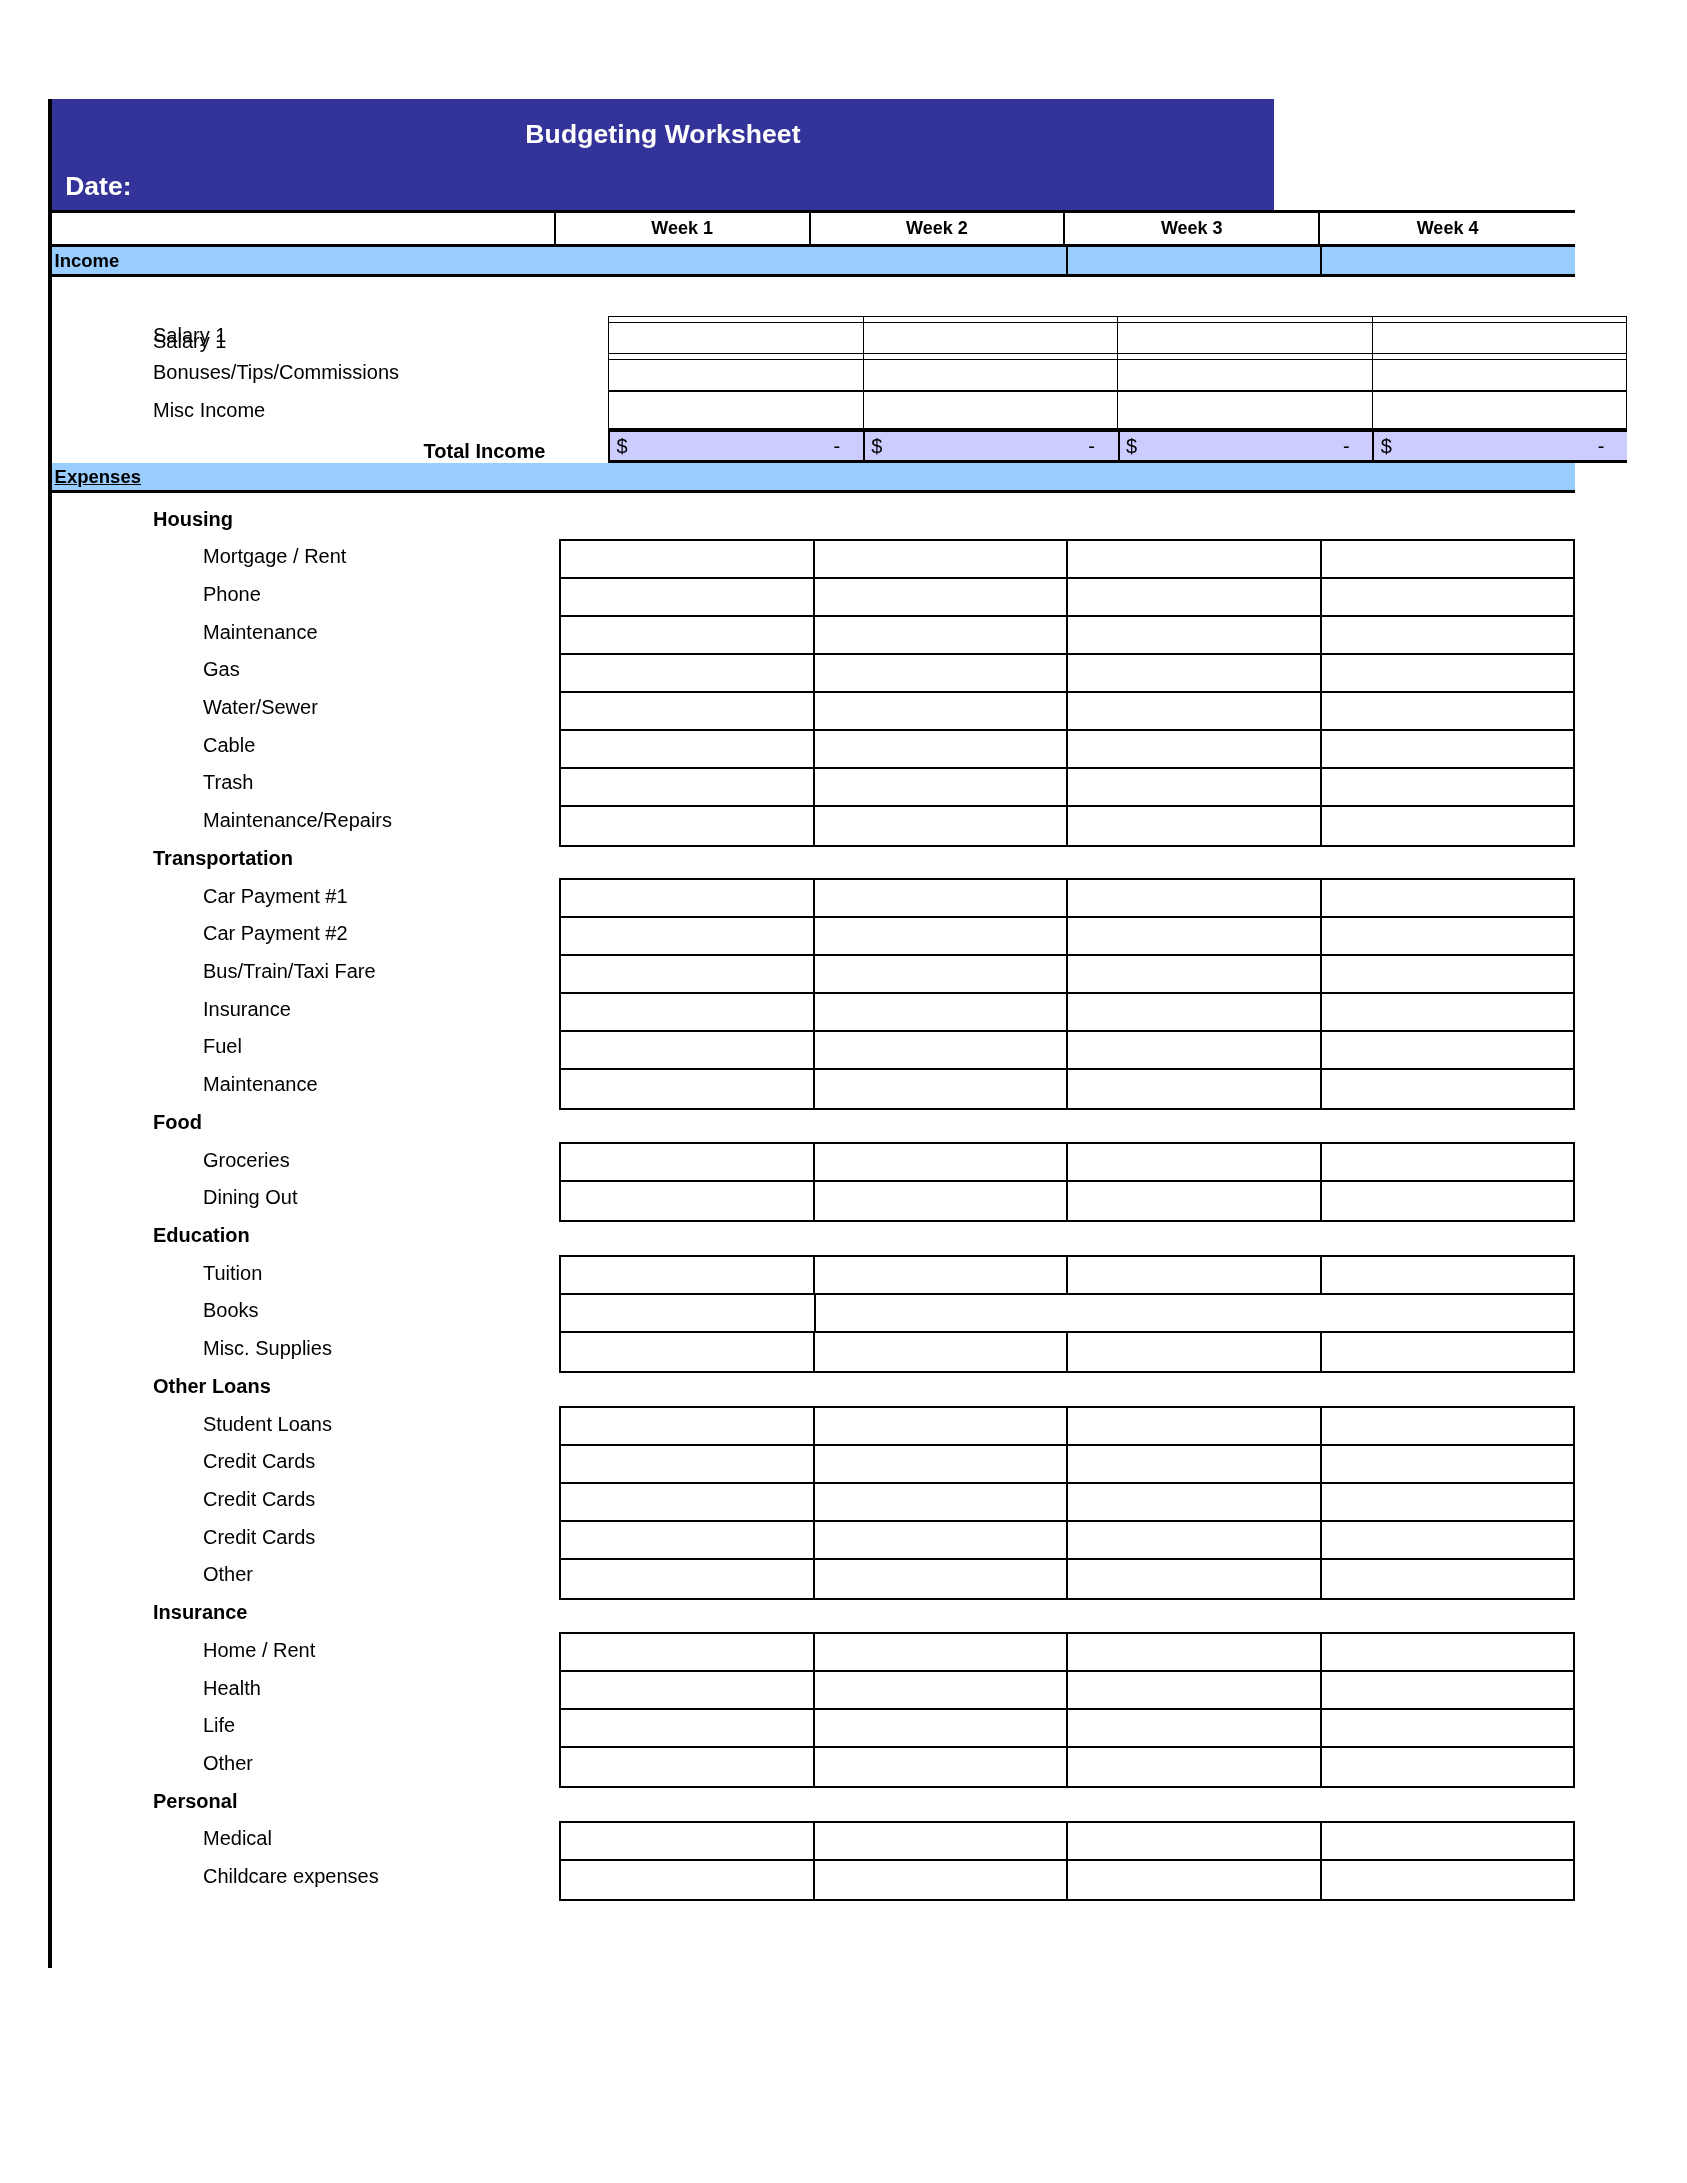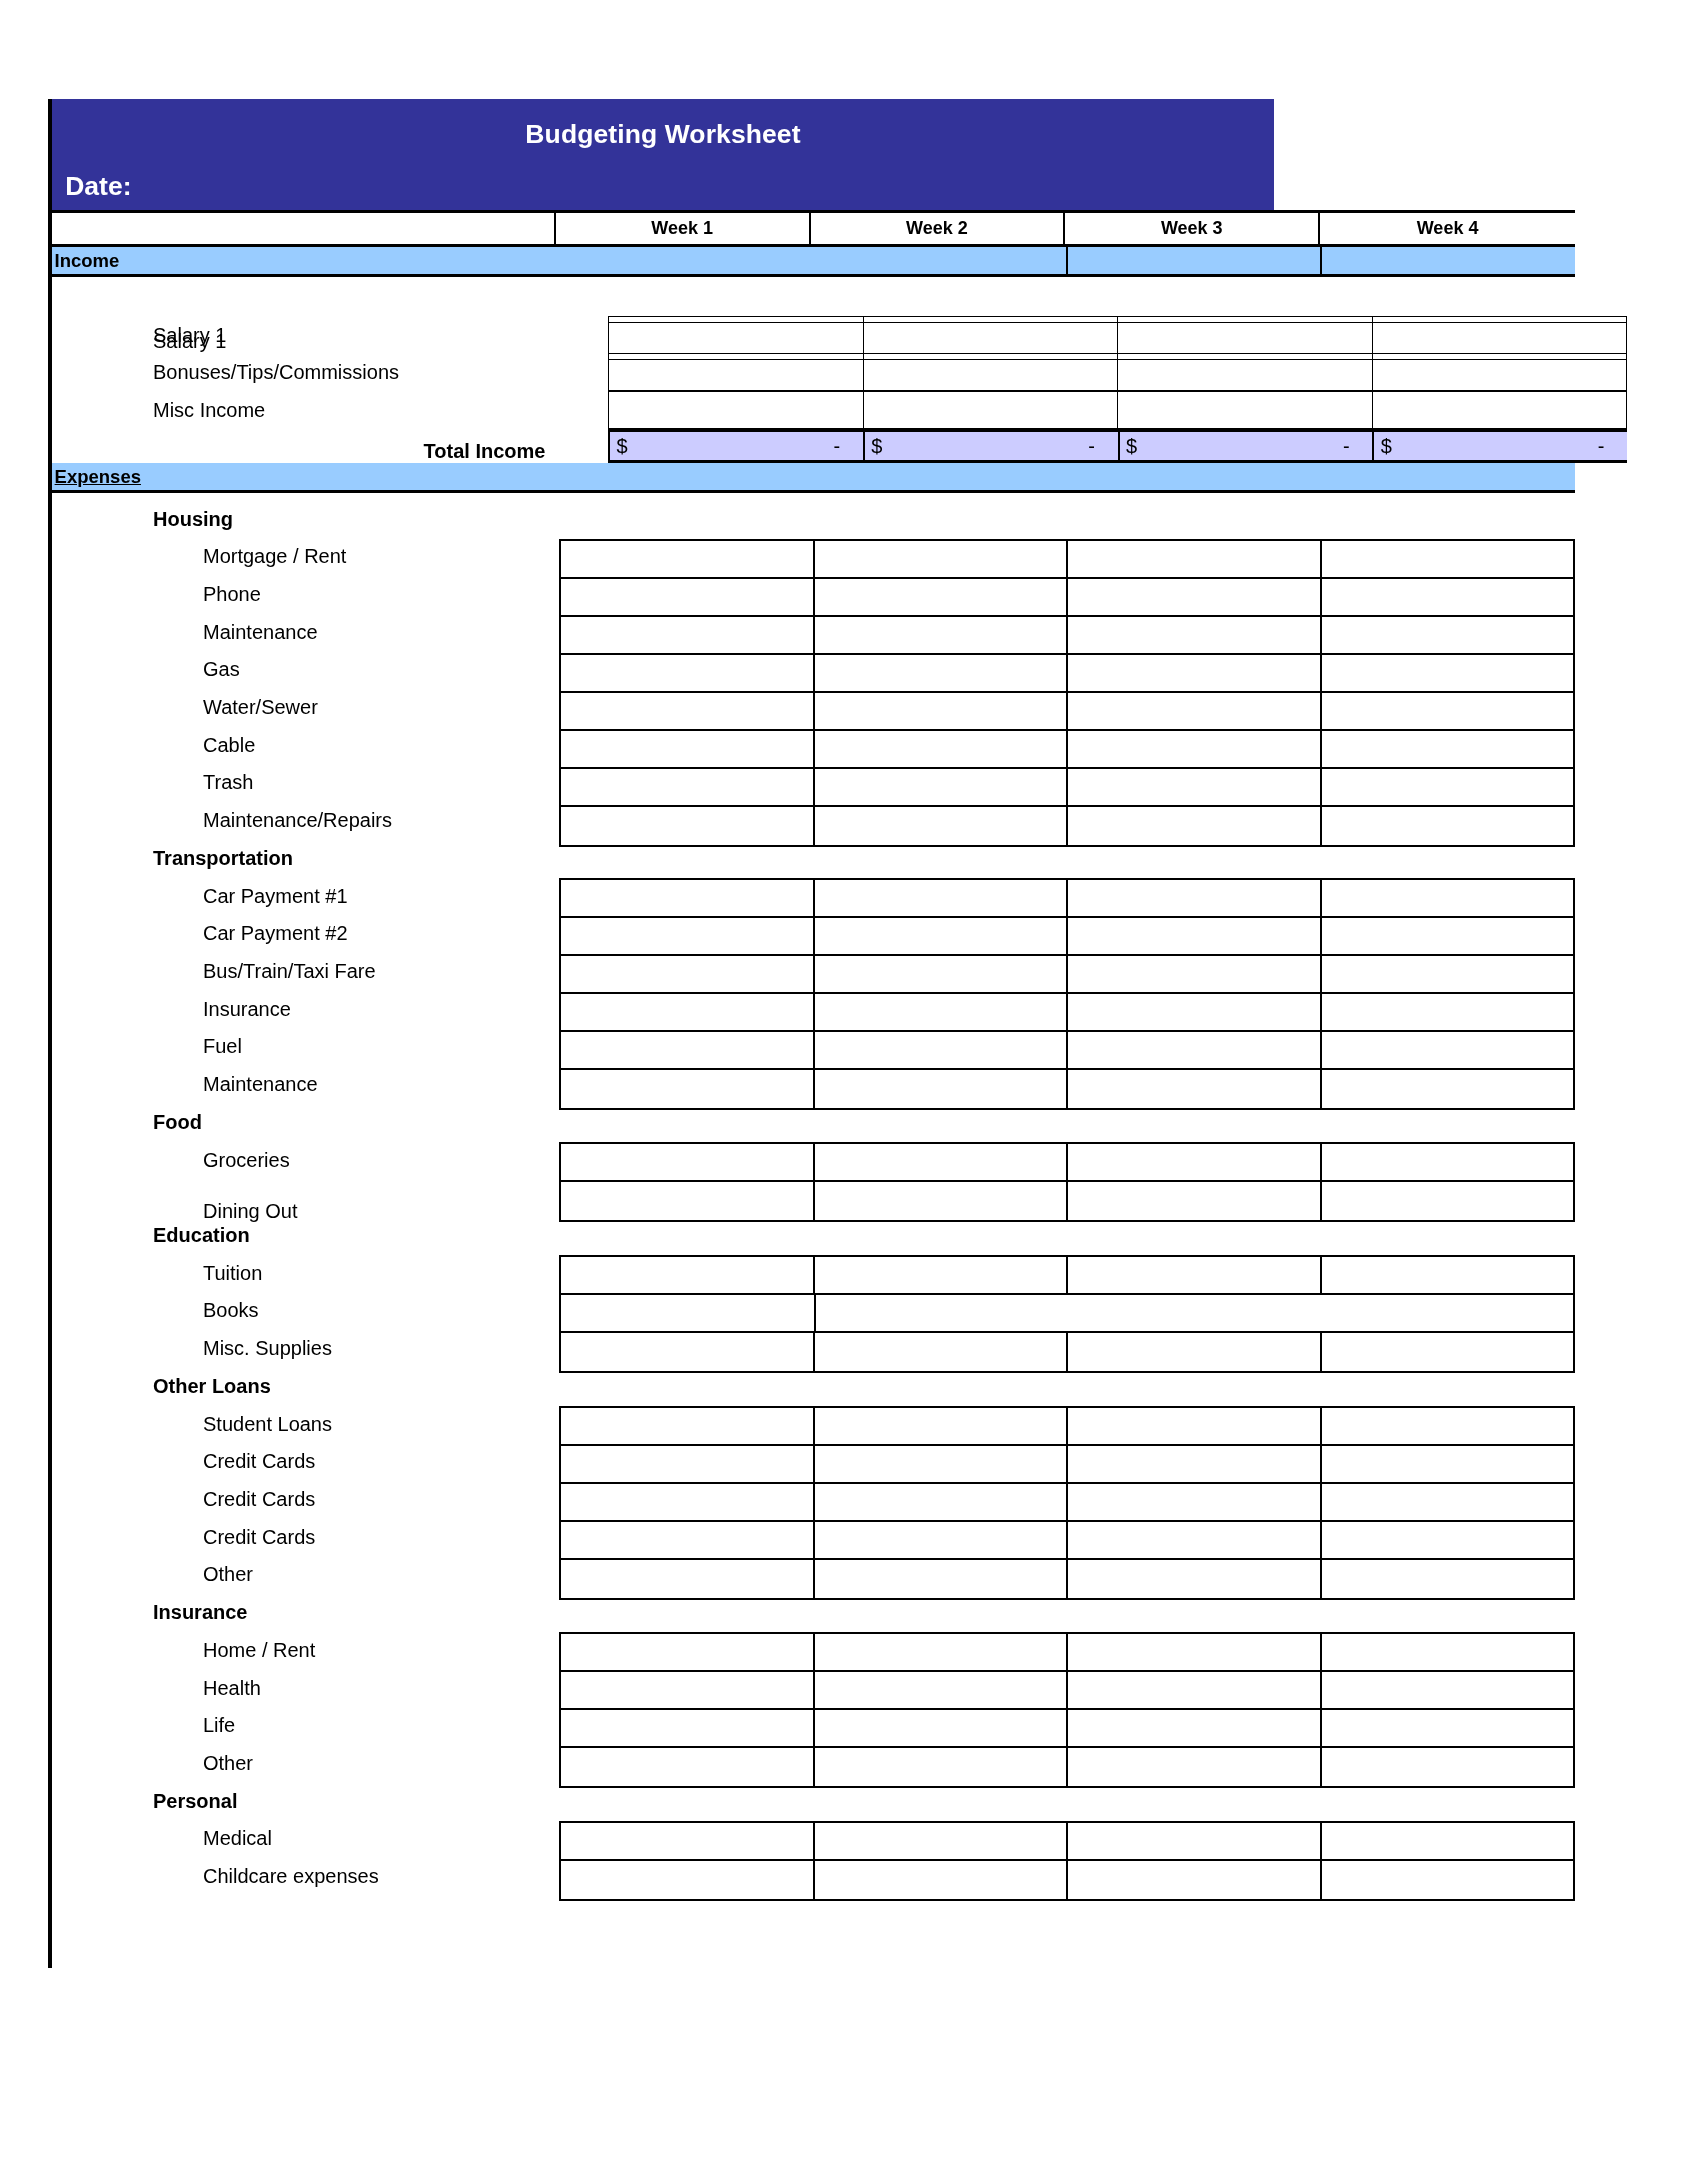--- a/index.html
+++ b/index.html
@@ -438,21 +438,21 @@
           <div class="ec"></div>
           <div class="ec"></div>
         </div>
       </div>
       <div class="row lrow" style="top: 1103px;">
         <span class="name ind-group">Food</span>
       </div>
       <div class="row lrow" style="top: 1141px;">
         <span class="name ind-item">Groceries</span>
       </div>
-      <div class="row lrow" style="top: 1178px; margin-top: 14px;">
+      <div class="row lrow" style="top: 1178px;">
         <span class="name ind-item">Dining Out</span>
       </div>
       <div class="egrid" style="top: 1142px;">
         <div class="erow">
           <div class="ec"></div>
           <div class="ec"></div>
           <div class="ec"></div>
           <div class="ec"></div>
         </div>
         <div class="erow">

